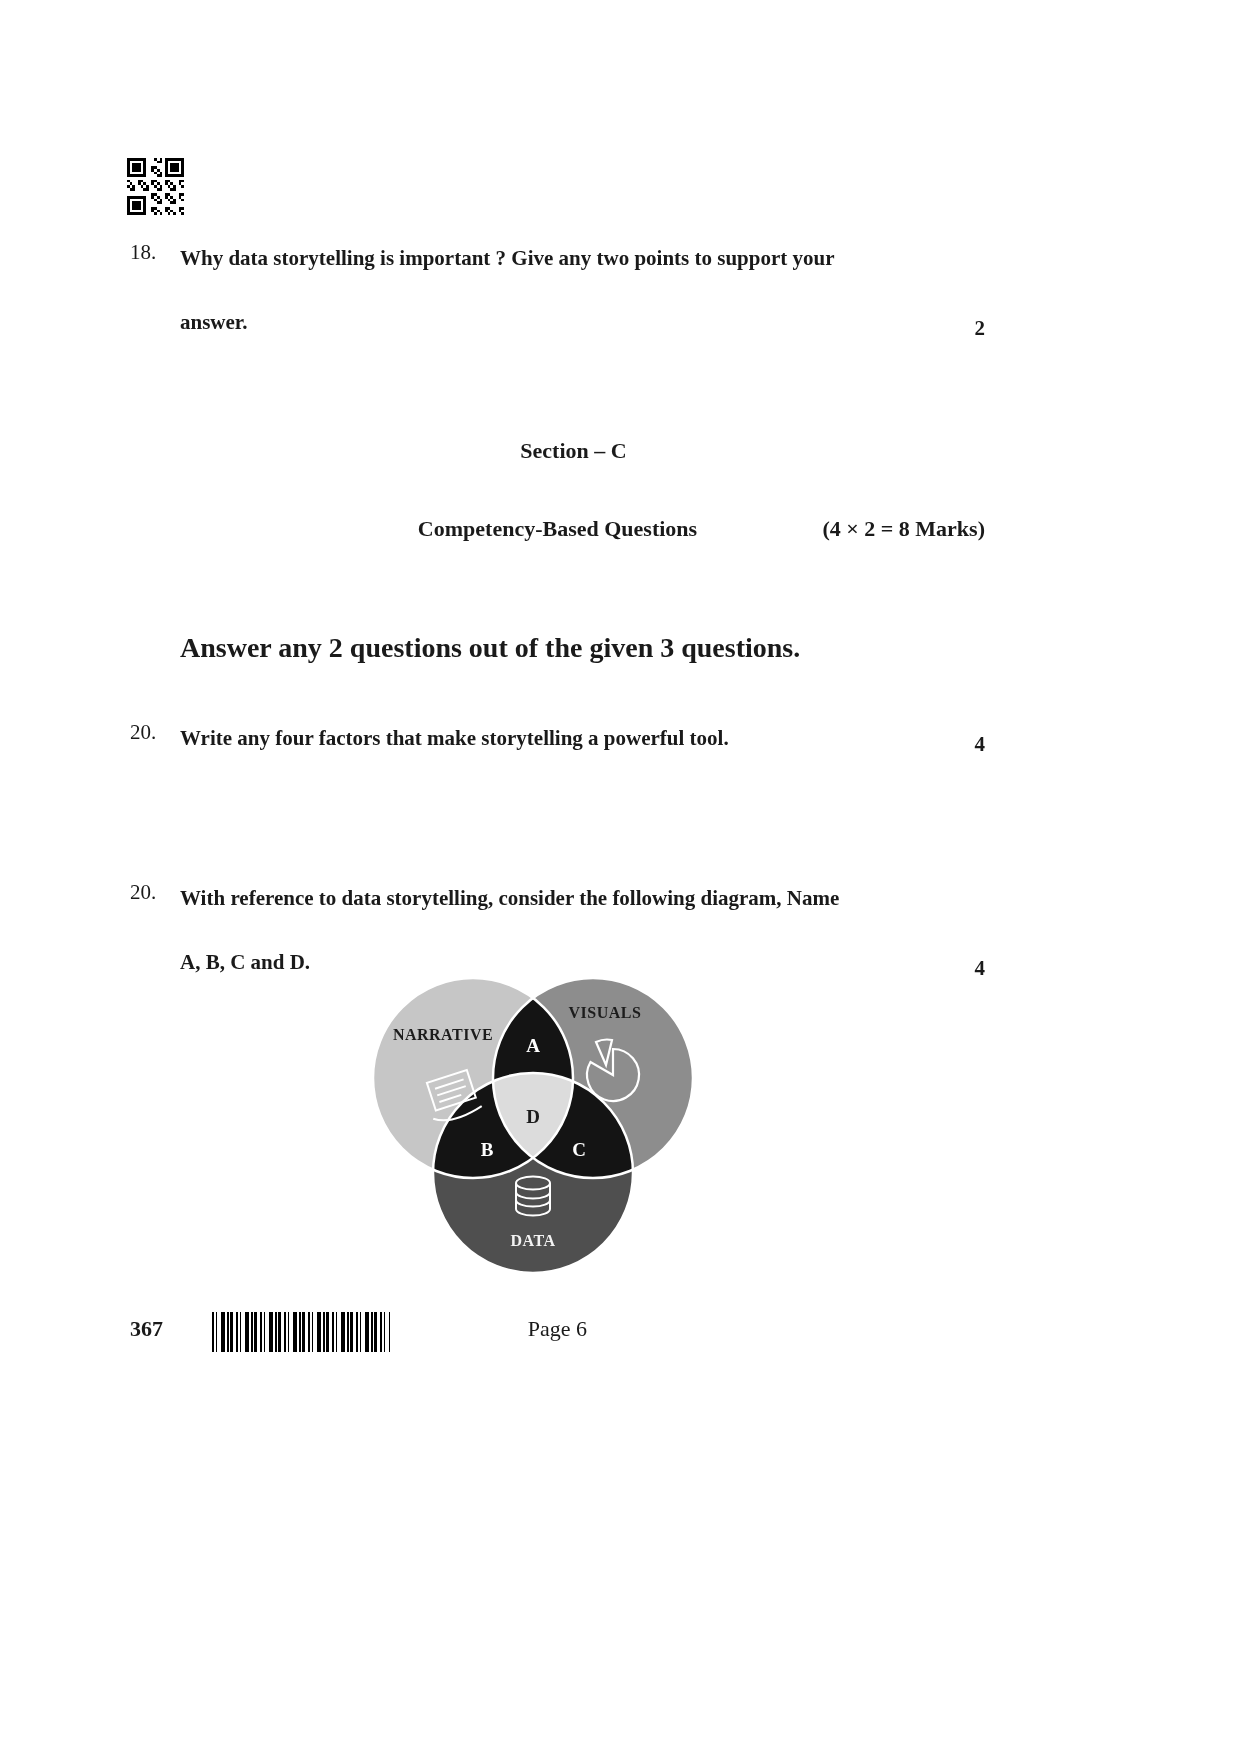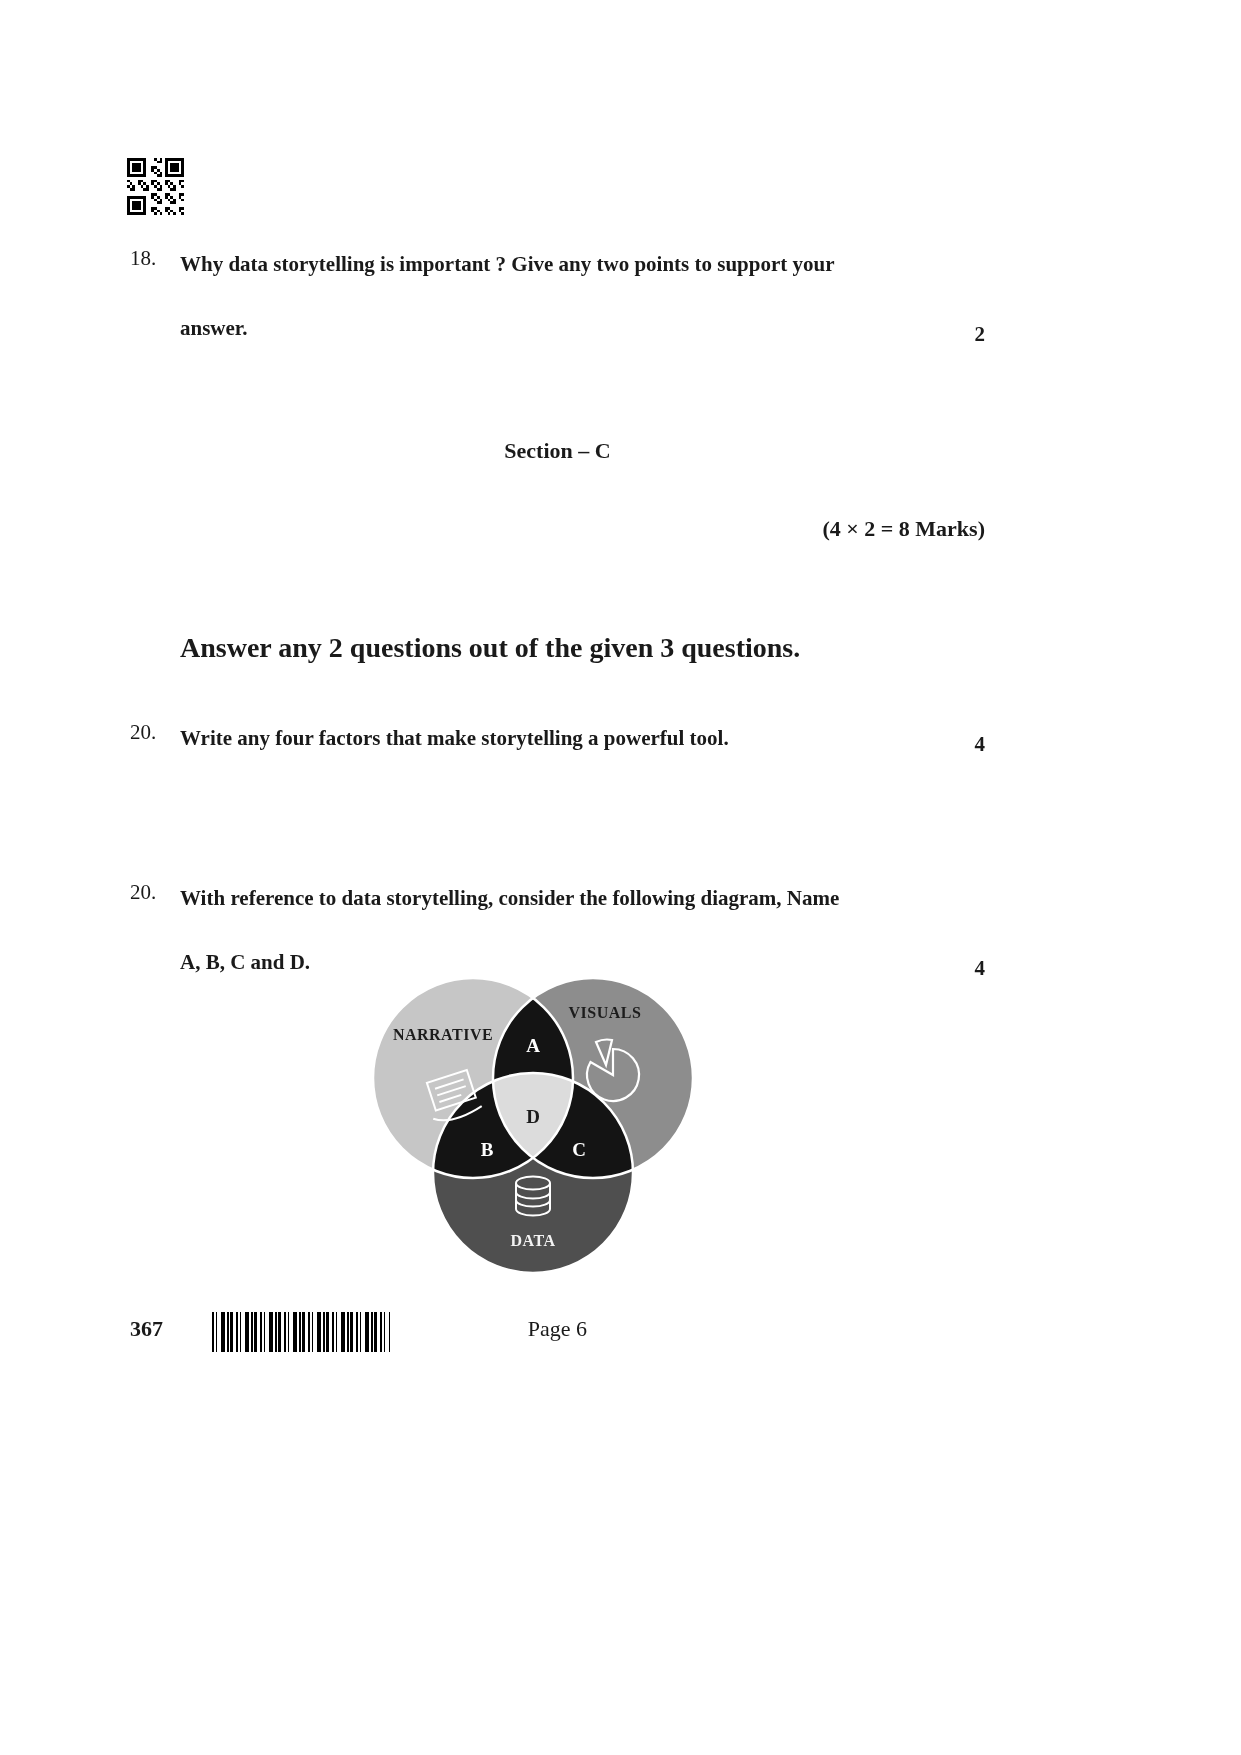--- a/index.html
+++ b/index.html
@@ -18,29 +18,29 @@
   .qr { left:127px; top:158px; width:57px; height:57px; }
   .qr svg { width:100%; height:100%; shape-rendering:crispEdges; }
 
   
   .qrow { display:flex; align-items:flex-start; width:855px; left:130px; }
   .qnum  { width:50px; font-size:21px; line-height:52px; }
   .qtext { flex:1; font-size:21px; line-height:64px; white-space:pre-line;font-weight:bold; }
   .qmarks{ width:45px; text-align:right; font-weight:bold; font-size:21px;
            line-height:52px; align-self:flex-end; }
 
-  .section-title { left:130px; top:438px; width:855px; text-align:center;
+  .section-title { left:146px; top:438px; width:855px; text-align:center;
                    font-weight:bold; font-size:22px; }
   .sub-row { left:130px; top:516px; width:855px; height:32px; }
   .subtitle { position:absolute; left:0; right:0; text-align:center;
               font-weight:bold; font-size:22px; }
   .marks-note { position:absolute; right:0; top:0; font-weight:bold; font-size:22px; }
   .instruction { left:180px; top:632px; font-weight:bold; font-size:28px; }
 
-  .q18 { top:232px; }
+  .q18 { top:226px; }
   .q19 { top:706px; }
   .q20 { top:866px; }
 
   
   .venn { left:368px; top:978px; width:330px; height:312px; }
   .vlabel { text-anchor:middle; font-weight:bold; font-size:16px; letter-spacing:0.5px;
             font-family:"Liberation Serif","DejaVu Serif",serif; }
   .vlabel.dark  { fill:#1c1c1c; }
   .vlabel.light { fill:#f2f2f2; }
   .rletter { text-anchor:middle; font-weight:bold; font-size:19px;
@@ -166,20 +166,21 @@
   <div class="abs qrow q18">
     <div class="qnum">18.</div>
     <div class="qtext">Why data storytelling is important ? Give any two points to support your
 answer.</div>
     <div class="qmarks">2</div>
   </div>
 
   <div class="abs section-title">Section – C</div>
 
   <div class="abs sub-row">
+    <div class="subtitle">Competency-Based Questions</div>
     <div class="marks-note">(4 × 2 = 8 Marks)</div>
   </div>
 
   <div class="abs instruction">Answer any 2 questions out of the given 3 questions.</div>
 
   <div class="abs qrow q19">
     <div class="qnum">20.</div>
     <div class="qtext">Write any four factors that make storytelling a powerful tool.</div>
     <div class="qmarks">4</div>
   </div>

